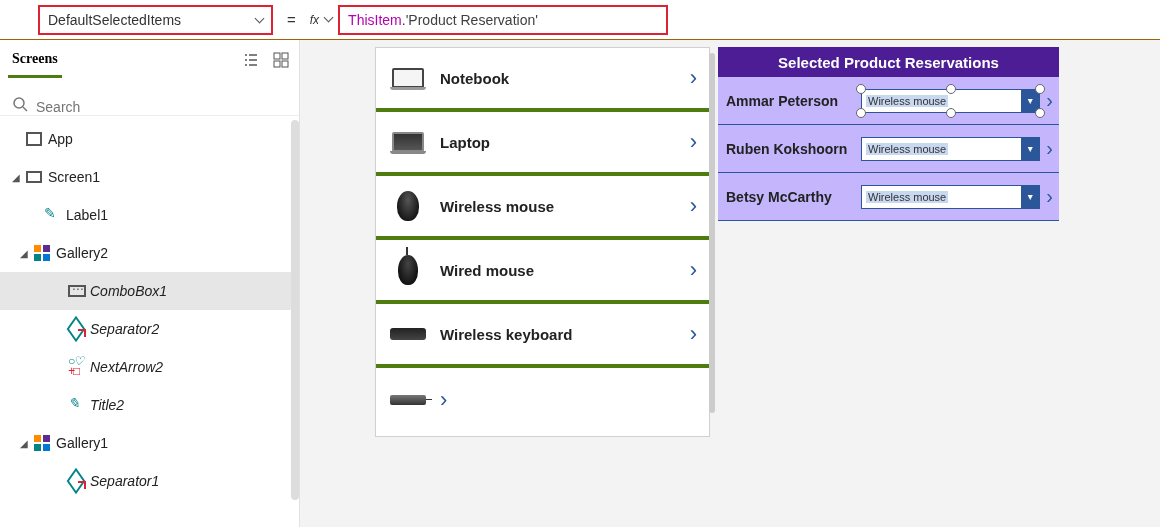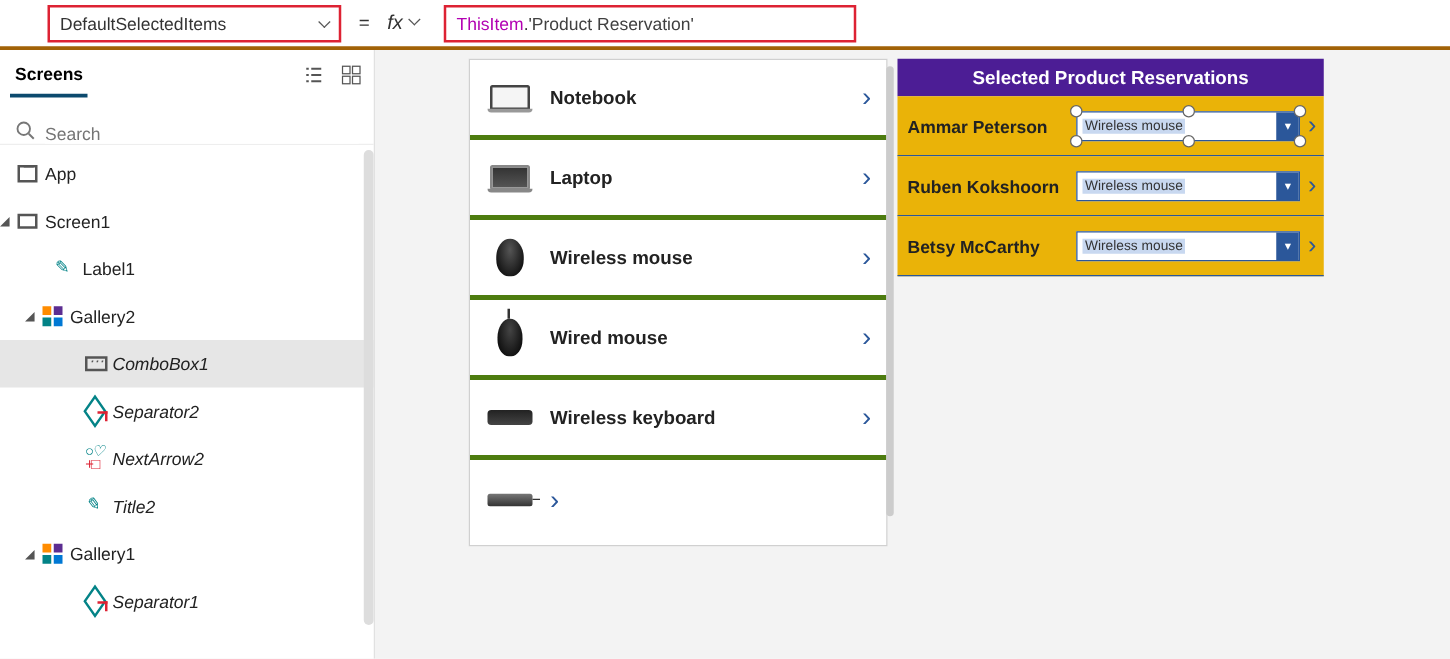--- a/index.html
+++ b/index.html
@@ -1,49 +1,49 @@
 <!DOCTYPE html>
 <html><head>
 <meta charset="utf-8">
 <style>
   * { box-sizing: border-box; margin: 0; padding: 0; font-family: "Segoe UI", Arial, sans-serif; }
   body { width: 1160px; height: 527px; background: #f8f8f8; overflow: hidden; font-size: 13px; color: #333; }
 
   
-  .formula-bar { height: 40px; background: #fff; border-bottom: 3px solid #a16207; display: flex; align-items: center; padding: 0 8px; }
+  .formula-bar { height: 40px; background: #fff; border-bottom: 1px solid #a16207; display: flex; align-items: center; padding: 0 8px; }
   .property-select { width: 235px; height: 30px; margin-left: 30px; border: 2px solid #d23; display: flex; align-items: center; justify-content: space-between; padding: 0 8px; font-size: 14px; background: #fff; }
   .equals { margin: 0 14px; font-size: 15px; color: #333; }
-  .fx-btn { display: flex; align-items: center; font-style: italic; font-family: serif; font-size: 16px; margin-right: 4px; }
+  .fx-btn { display: flex; align-items: center; font-style: italic; font-family: serif; font-size: 12px; margin-right: 4px; }
   .fx-btn .chev { margin-left: 6px; font-size: 10px; }
-  .formula-input { flex: 0 0 330px; height: 30px; border: 2px solid #d23; margin-left: 16px; padding: 0 8px; display: flex; align-items: center; font-family: Consolas, monospace; font-size: 14px; }
+  .formula-input { flex: 0 0 330px; height: 30px; border: 2px solid #d23; margin-left: 2px; padding: 0 8px; display: flex; align-items: center; font-family: Consolas, monospace; font-size: 14px; }
   .formula-input .tok1 { color: #b200b2; }
   .formula-input .tok2 { color: #333; }
   .formula-input .tok3 { color: #404040; }
   .formula-after { flex: 1; height: 30px; border-left:none; }
 
   
   .main { display: flex; height: calc(527px - 40px); }
   .left-pane { width: 300px; background: #fff; border-right: 1px solid #e1e1e1; display:flex; flex-direction:column; }
   .canvas { flex: 1; background: #f3f3f3; position: relative; padding: 7px 0 0 0; }
 
   
   .tabs { display: flex; align-items: center; height: 40px; padding: 0 8px; }
   .tab { padding: 8px 4px; font-size: 14px; margin-right: 16px; cursor: pointer; }
-  .tab.active { font-weight: 600; border-bottom: 3px solid #0c4a6e; color:#000; }
+  .tab.active { font-weight: 600; border-bottom: 3px solid #4d7c0f; color:#000;font-family:Liberation Serif, serif; }
   .tab.inactive { color: #777; }
   .tabs .spacer { flex:1; }
   .tabs .ticon { width: 20px; height: 20px; margin-left: 10px; color:#555; display:flex;align-items:center;justify-content:center;}
   .search-row { display:flex; align-items:flex-end; height:36px; padding:0 12px; border-bottom:1px solid #eee;}
   .search-row .sicon { color:#777; margin-right:8px;}
   .search-row input { border:none; outline:none; font-size:14px; flex:1; }
 
   
   .tree { flex:1; overflow:auto; padding-top:4px; position:relative;}
   .tree-scrollbar { position:absolute; right:0; top:4px; width:8px; height:380px; background:#ddd; border-radius:4px;}
-  .tree-row { display:flex; align-items:center; height:38px; padding-left:0; cursor:pointer;}
+  .tree-row { display:flex; align-items:center; height:38px; padding-left:12px; cursor:pointer;}
   .tree-row.selected { background:#e6e6e6; }
   .tree-row .twisty { width:14px; font-size:10px; color:#555; }
   .tree-row .ticon2 { width:22px; display:flex; align-items:center; justify-content:flex-start; }
   .tree-row .lbl { font-size:14px; color:#222; }
   .indent1 { padding-left: 20px; }
   .indent2 { padding-left: 44px; }
   .indent3 { padding-left: 68px; font-style: italic; }
 
   
   .i-app { width:16px;height:14px;border:2px solid #555; position:relative;}
@@ -83,21 +83,21 @@
   .pic-wmouse { width:22px;height:30px;background:radial-gradient(ellipse at 50% 30%,#555,#000);border-radius:50% 50% 45% 45%;}
   .pic-wiredmouse { width:20px;height:30px;background:radial-gradient(ellipse at 50% 30%,#444,#000);border-radius:50% 50% 45% 45%;position:relative;}
   .pic-wiredmouse::before{content:"";position:absolute;left:8px;top:-8px;width:2px;height:8px;background:#333;}
   .pic-wkbd { width:36px;height:12px;background:linear-gradient(#222,#444);border-radius:3px;}
   .pic-wiredkbd { width:36px;height:10px;background:linear-gradient(#777,#333);border-radius:2px;position:relative;}
   .pic-wiredkbd::before{content:"";position:absolute;right:-6px;top:4px;width:6px;height:1px;background:#333;}
 
   
   .reservations { flex:1; margin-left:8px; display:flex;flex-direction:column;}
   .res-header { height:30px;background:#4c1d95;color:#fff;display:flex;align-items:center;justify-content:center;font-weight:600;font-size:15px;}
-  .res-item { height:48px;border-bottom:1px solid #2b579a;display:flex;align-items:center;padding:0 6px 0 8px;background:#eab308;}
+  .res-item { height:48px;border-bottom:1px solid #2b579a;display:flex;align-items:center;padding:0 6px 0 8px;background:#c4b5fd;}
   .res-name { width:135px;font-weight:600;font-size:14px;color:#222;}
   .res-combo { flex:1;height:24px;border:1px solid #2b579a;display:flex;align-items:center;padding:0 0 0 4px;font-size:11px;position:relative;background:#fff;}
   .res-combo .sel { background:#c8d8f0;padding:0 2px;color:#333;}
   .res-combo .dd { width:18px;height:100%;background:#2b579a;color:#fff;display:flex;align-items:center;justify-content:center;font-size:10px;position:absolute;right:0;top:0;}
   .res-arrow { color:#2b579a;font-size:20px;margin-left:6px;}
 
   
   .res-combo.selected { position:relative; }
   .res-combo.selected .handle { position:absolute;width:10px;height:10px;border:1px solid #666;background:#fff;border-radius:50%;}
   .res-combo.selected .h-tl{left:-6px;top:-6px;} .res-combo.selected .h-tc{left:calc(50% - 5px);top:-6px;}

